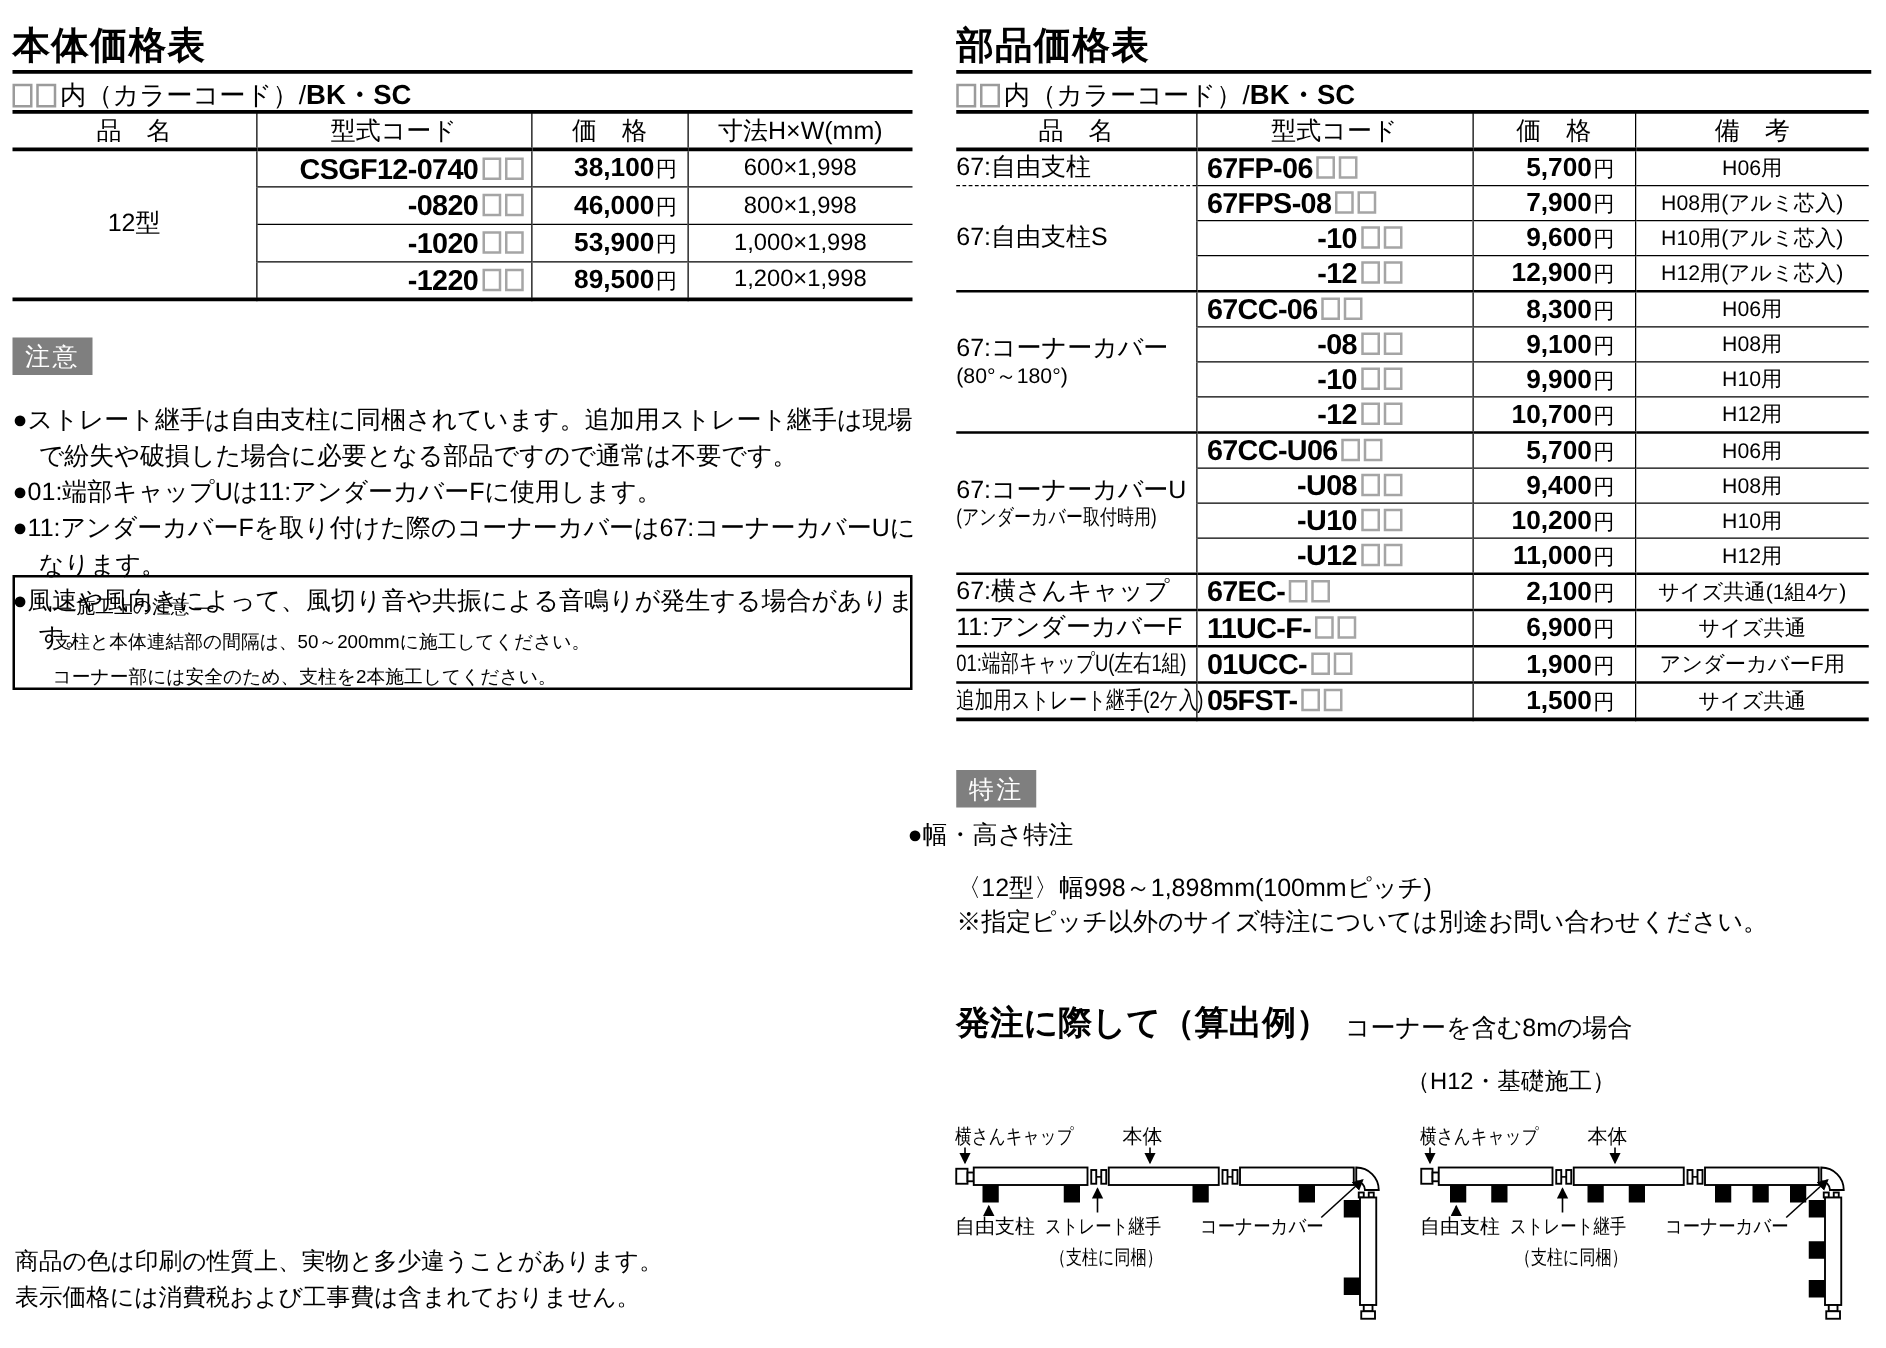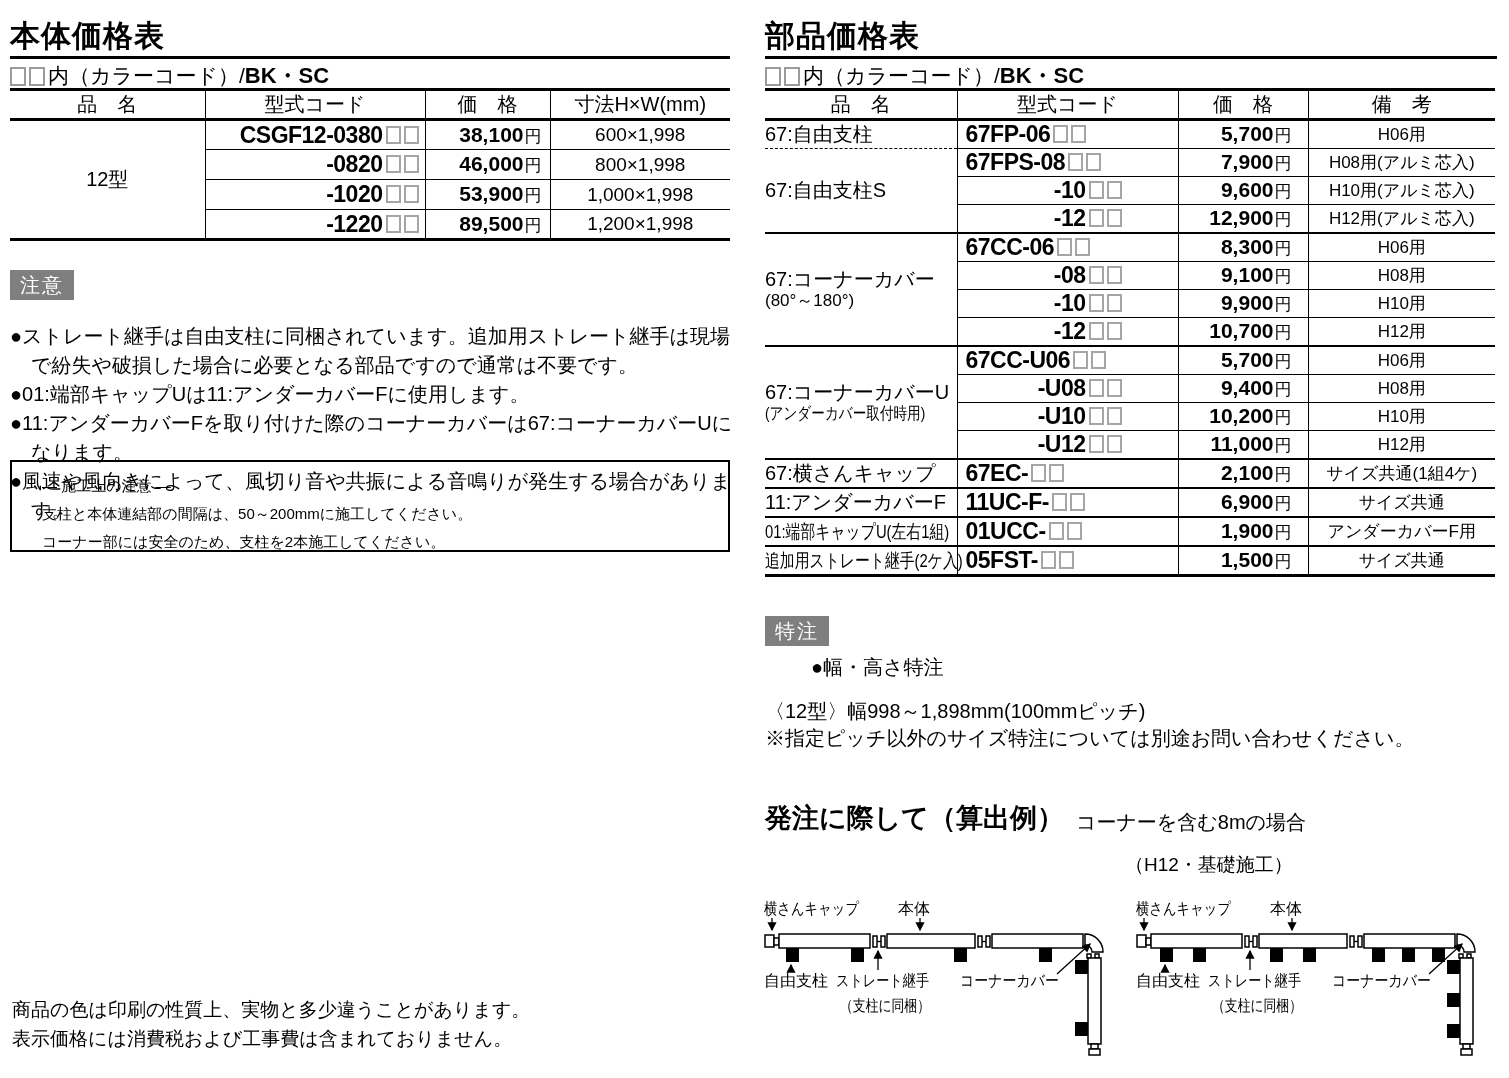--- a/index.html
+++ b/index.html
@@ -98,21 +98,21 @@
     <tr>
       <th>品　名</th>
       <th>型式コード</th>
       <th>価　格</th>
       <th>寸法H×W(mm)</th>
     </tr>
   </thead>
   <tbody>
     <tr>
       <td class="namecell" rowspan="4" style="text-align:center; padding-left:0;">12型</td>
-      <td class="codecell"><span>CSGF12-0380</span><span class="code-sq"></span><span class="code-sq"></span></td>
+      <td class="codecell"><span>CSGF12-0740</span><span class="code-sq"></span><span class="code-sq"></span></td>
       <td class="pricecell"><span class="num">38,100</span><span class="yen">円</span></td>
       <td class="sizecell">600×1,998</td>
     </tr>
     <tr>
       <td class="codecell"><span>-0820</span><span class="code-sq"></span><span class="code-sq"></span></td>
       <td class="pricecell"><span class="num">46,000</span><span class="yen">円</span></td>
       <td class="sizecell">800×1,998</td>
     </tr>
     <tr>
       <td class="codecell"><span>-1020</span><span class="code-sq"></span><span class="code-sq"></span></td>
@@ -258,21 +258,21 @@
     <tr class="gs">
       <td class="namecell"><span class="cond2">追加用ストレート継手(2ケ入)</span></td>
       <td class="codecell"><span>05FST-</span><span class="code-sq"></span><span class="code-sq"></span></td>
       <td class="pricecell"><span class="num">1,500</span><span class="yen">円</span></td>
       <td class="notecell">サイズ共通</td>
     </tr>
   </tbody>
 </table>
 
 <div class="abs badge" style="left:765px; top:616px;">特注</div>
-<div class="abs" style="left:811px; top:654px; font-size:20px;">●幅・高さ特注</div>
+<div class="abs" style="left:726px; top:654px; font-size:20px;">●幅・高さ特注</div>
 <div class="abs custom-lines" style="left:765px; top:698px;">
   <div>〈12型〉幅998～1,898mm(100mmピッチ)</div>
   <div>※指定ピッチ以外のサイズ特注については別途お問い合わせください。</div>
 </div>
 
 <div class="abs order-head" style="left:765px; top:800px;">
   <span class="h">発注に際して（算出例）</span>
   <span class="s">コーナーを含む8mの場合</span>
 </div>
 <div class="abs order-cond" style="left:1125px; top:852px;">（H12・基礎施工）</div>

